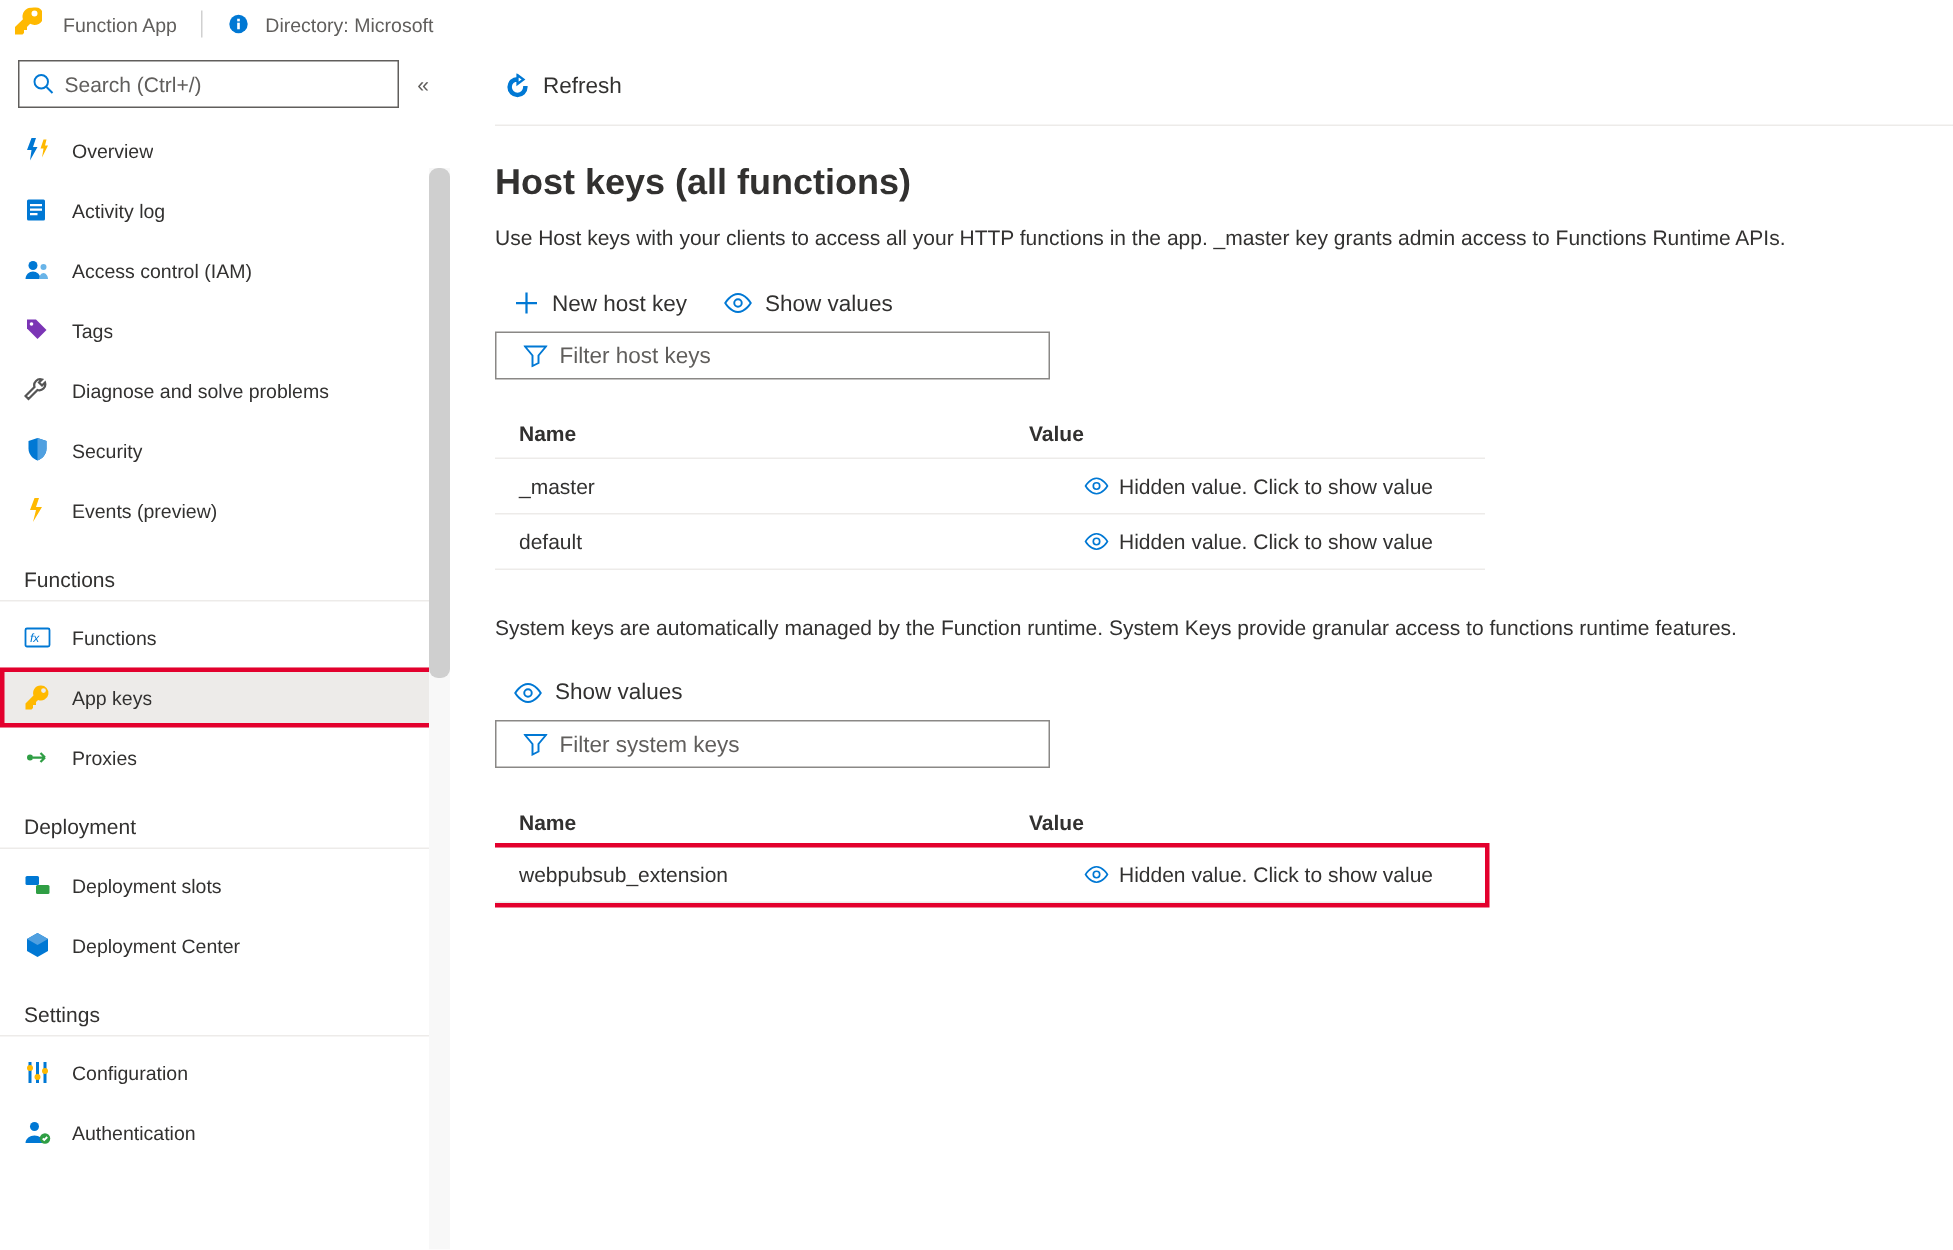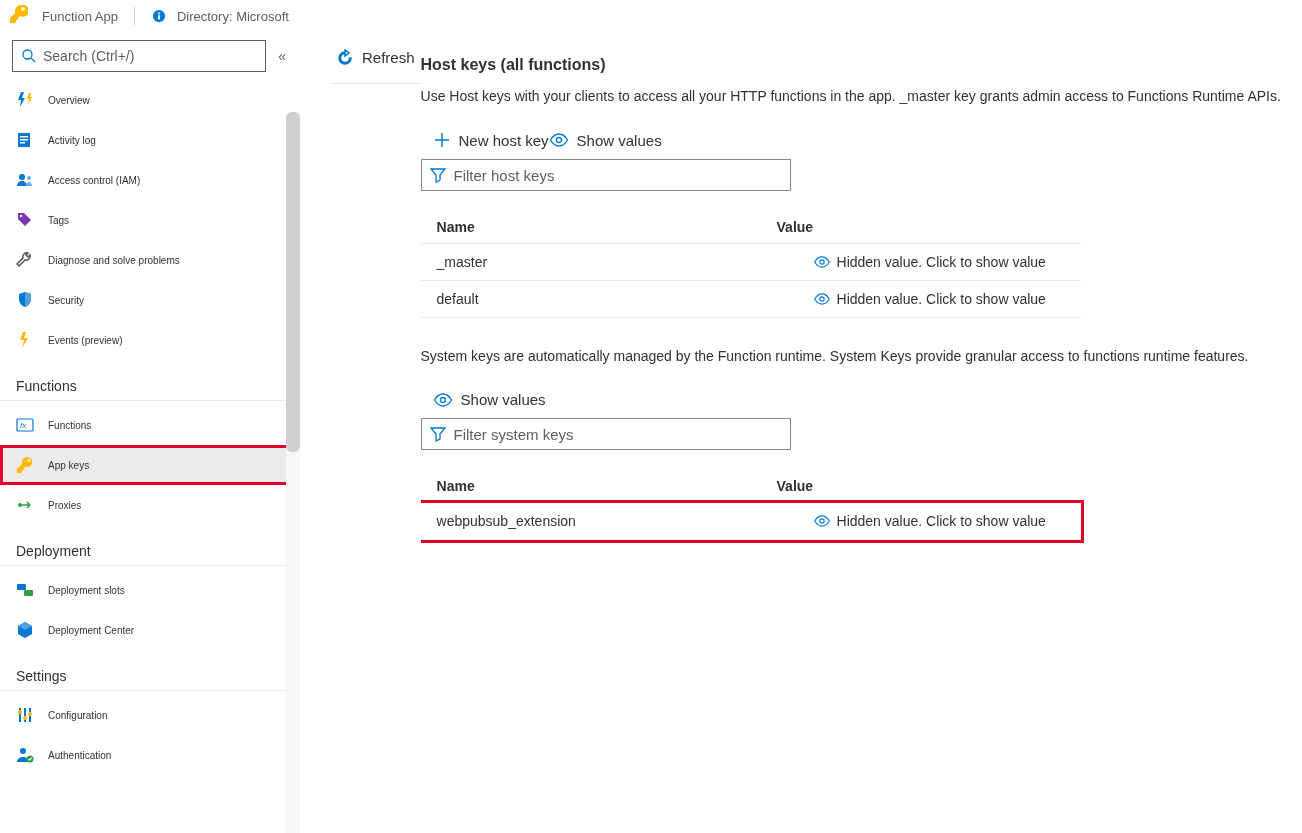--- a/index.html
+++ b/index.html
@@ -16,45 +16,45 @@
   .sidebar { width: 300px; display: flex; flex-direction: column; position: relative; }
   .search-row { display: flex; align-items: center; padding: 8px 10px 8px 12px; gap: 8px; justify-content: flex-end; }
   .search-box { flex: 1; display: flex; align-items: center; border: 1px solid #605e5c; height: 32px; padding: 0 8px; gap: 6px; }
   .search-box input { border: none; outline: none; flex: 1; font-size: 14px; color: #323130; background: transparent; }
   .search-box input::placeholder { color: #605e5c; }
   .collapse-btn { color: #605e5c; font-size: 14px; padding: 4px; cursor: pointer; }
 
   .nav-scroll { flex: 1; overflow-y: auto; padding-bottom: 20px; }
   .nav-item { display: flex; align-items: center; height: 40px; padding: 0 16px; gap: 14px; cursor: pointer; color: #323130; }
   .nav-item .ic { width: 18px; height: 18px; display: inline-flex; align-items: center; justify-content: center; flex-shrink: 0; }
-  .nav-item .lbl { font-size: 10px; white-space: nowrap; overflow: hidden; text-overflow: ellipsis; }
+  .nav-item .lbl { font-size: 13px; white-space: nowrap; overflow: hidden; text-overflow: ellipsis; }
   .nav-item.selected { background: #edebe9; }
   .nav-item.highlighted { outline: 3px solid #e3002d; outline-offset: -3px; }
   .nav-section { padding: 18px 16px 6px; font-size: 14px; color: #323130; border-bottom: 1px solid #edebe9; margin-bottom: 4px; font-weight: 400; }
 
   
   .sb-track { position: absolute; right: 0; top: 80px; width: 14px; bottom: 0; background: #f8f8f8; }
   .sb-thumb { width: 100%; height: 340px; background: #cfcfcf; border-radius: 6px; }
 
-  .main { flex: 1; display: flex; flex-direction: row; padding: 0 0 0 30px; overflow: hidden; }
+  .main { flex: 1; display: flex; flex-direction: column; padding: 0 0 0 30px; overflow: hidden; }
   .command-bar { display: flex; align-items: center; height: 52px; gap: 10px; border-bottom: 1px solid #edebe9; }
   .cmd { display: flex; align-items: center; gap: 8px; cursor: pointer; padding: 4px 6px; }
   .cmd .ci { color: #0078d4; display: inline-flex; }
   .cmd .ct { font-size: 15px; color: #323130; }
 
   .content { padding: 24px 0 0 0; overflow: auto; flex: 1; }
-  h2 { font-size: 16px; font-weight: 600; margin-bottom: 12px; }
+  h2 { font-size: 24px; font-weight: 600; margin-bottom: 12px; }
   .desc { font-size: 14px; color: #323130; margin-bottom: 24px; line-height: 1.5; max-width: 950px; }
 
-  .action-row { display: flex; align-items: center; margin-bottom: 10px; padding-left: 12px; text-align: right; }
+  .action-row { display: flex; align-items: center; gap: 24px; margin-bottom: 10px; padding-left: 12px; text-align: right; }
   .action { display: flex; align-items: center; gap: 8px; cursor: pointer; }
   .action .ai { color: #0078d4; display: inline-flex; }
   .action .al { color: #323130; font-size: 15px; }
 
-  .filter-box { display: flex; align-items: center; border: 1px solid #8a8886; width: 370px; height: 32px; padding: 0 8px; gap: 8px; margin-bottom: 20px; }
+  .filter-box { display: flex; align-items: center; border: 1px solid #8a8886; width: 370px; height: 32px; padding: 0 18px; gap: 8px; margin-bottom: 20px; }
   .filter-box input { border: none; outline: none; flex: 1; font-size: 15px; background: transparent; }
   .filter-box input::placeholder { color: #605e5c; }
 
   .tbl { width: 660px; }
   .tbl .head { display: flex; border-bottom: 1px solid #edebe9; padding: 8px 16px; font-weight: 600; }
   .tbl .row { display: flex; border-bottom: 1px solid #edebe9; padding: 10px 16px; align-items: center; gap: 36px; }
   .tbl .col-name { width: 340px; }
   .tbl .col-val { flex: 1; display: flex; align-items: center; gap: 6px; }
   .tbl .eye { color: #0078d4; display: inline-flex; }
   .tbl .hidden-text { color: #323130; }

